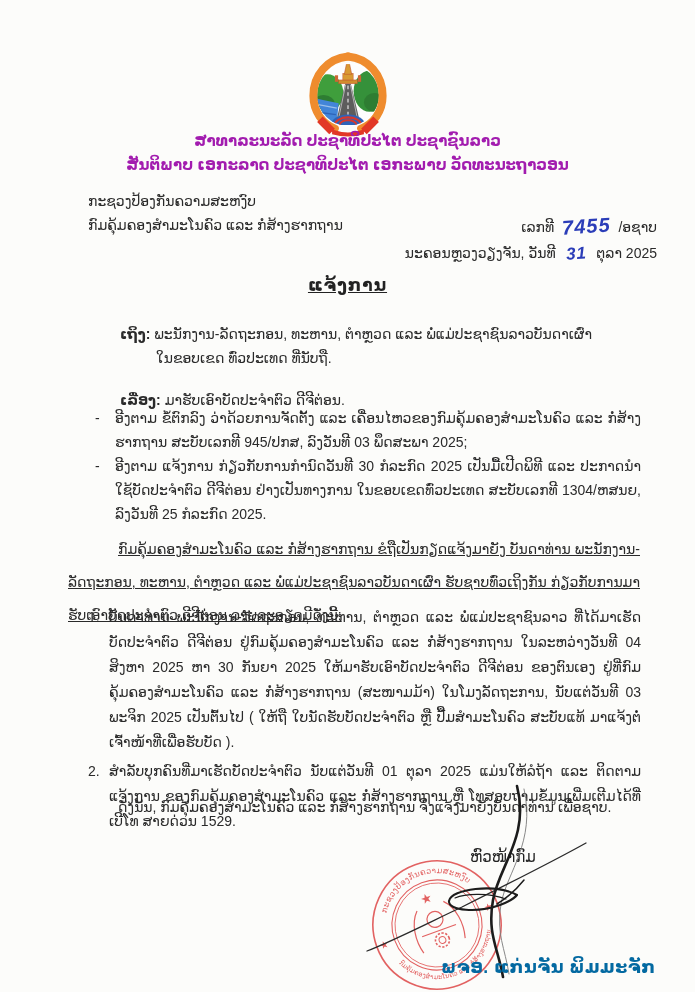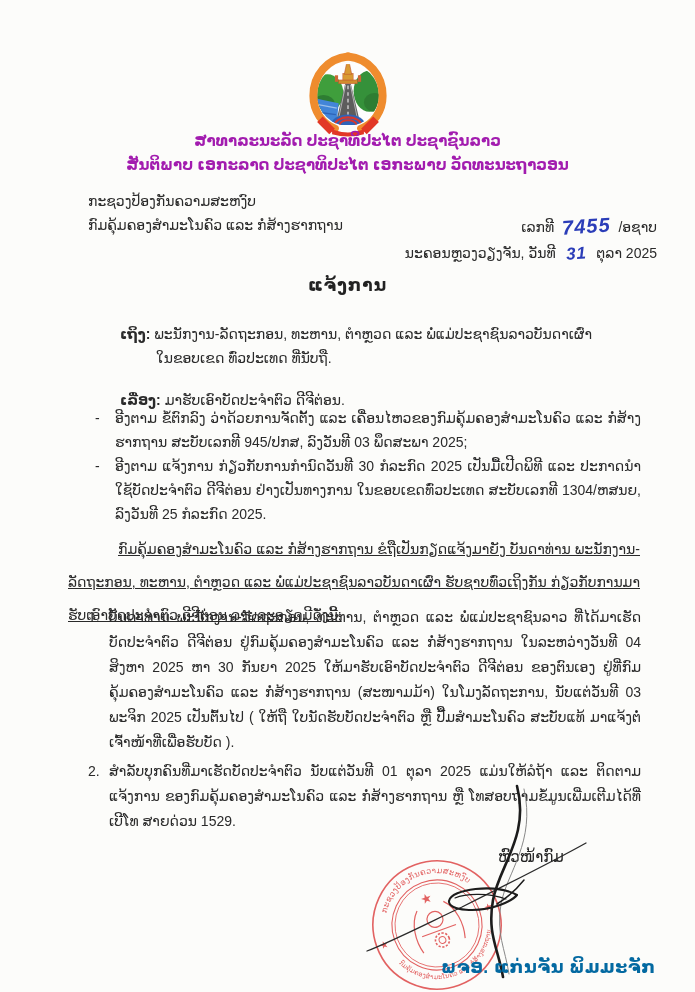--- a/index.html
+++ b/index.html
@@ -15,36 +15,36 @@
   .hdr2{top:153px;}
   .emblem{position:absolute;top:50px;left:50%;transform:translateX(-50%);}
   .issuer{position:absolute;left:88px;top:189px;line-height:24px;font-size:14px;}
   .refblock{position:absolute;right:38px;top:212px;text-align:right;line-height:26px;font-size:14px;}
   .hand{
     color:#2b3db8;font-style:italic;font-weight:bold;
     font-size:20px;letter-spacing:1px;display:inline-block;
     transform:rotate(-4deg) translateY(1px);padding:0 4px;
   }
   .hand.day{font-size:17px;padding:0 6px;}
-  .doc-title{top:274px;font-weight:bold;font-size:17px;letter-spacing:1px;color:#222;}
+  .doc-title{top:274px;font-weight:bold;font-size:17px;letter-spacing:1px;color:#222;text-decoration:underline;}
   .toblock{position:absolute;left:120px;top:322px;width:478px;}
   .hang{padding-left:36px;text-indent:-36px;}
   .lbl{font-weight:bold;}
   .subject{margin-top:18px;}
   .basis{position:absolute;left:95px;top:406px;width:546px;}
   .b-item{display:flex;}
   .b-item .dash{width:20px;flex:0 0 20px;}
   .b-item .b-text{flex:1;text-align:justify;}
   .intro{position:absolute;left:68px;top:533px;width:572px;text-indent:50px;text-align:justify;line-height:33px;text-decoration:underline;}
   .numlist{position:absolute;left:88px;top:605px;width:553px;}
   .n-item{display:flex;margin-bottom:4px;}
   .n-item .num{width:21px;flex:0 0 21px;}
   .n-item .n-text{flex:1;text-align:justify;line-height:25px;}
   .closing{position:absolute;left:68px;top:795px;width:572px;text-indent:50px;}
-  .sig-label{position:absolute;left:498px;top:845px;font-size:15px;color:#222;}
+  .sig-label{position:absolute;left:470px;top:845px;font-size:15px;color:#222;}
   .stamp{position:absolute;left:367px;top:855px;opacity:0.92;}
   .signature{position:absolute;left:280px;top:770px;}
   .sig-name{
     position:absolute;left:441px;top:955px;
     color:#0369a1;font-weight:bold;font-size:17.5px;letter-spacing:0.5px;
     white-space:nowrap;
   }
 </style>
 </head>
 <body>
@@ -140,20 +140,21 @@
     <div class="n-item">
       <span class="num">1.</span>
       <span class="n-text">ບັນດາທ່ານ ພະນັກງານ-ລັດຖະກອນ, ທະຫານ, ຕຳຫຼວດ ແລະ ພໍ່ແມ່ປະຊາຊົນລາວ ທີ່ໄດ້ມາເຮັດບັດປະຈຳຕົວ ດີຈີຕ່ອນ ຢູ່ກົມຄຸ້ມຄອງສຳມະໂນຄົວ ແລະ ກໍ່ສ້າງຮາກຖານ ໃນລະຫວ່າງວັນທີ 04 ສິງຫາ 2025 ຫາ 30 ກັນຍາ 2025 ໃຫ້ມາຮັບເອົາບັດປະຈຳຕົວ ດີຈີຕ່ອນ ຂອງຕົນເອງ ຢູ່ທີ່ກົມຄຸ້ມຄອງສຳມະໂນຄົວ ແລະ ກໍ່ສ້າງຮາກຖານ (ສະໜາມມ້າ) ໃນໂມງລັດຖະການ, ນັບແຕ່ວັນທີ 03 ພະຈິກ 2025 ເປັນຕົ້ນໄປ ( ໃຫ້ຖື ໃບນັດຮັບບັດປະຈຳຕົວ ຫຼື ປື້ມສຳມະໂນຄົວ ສະບັບແທ້ ມາແຈ້ງຕໍ່ເຈົ້າໜ້າທີ່ເພື່ອຮັບບັດ ).</span>
     </div>
     <div class="n-item">
       <span class="num">2.</span>
       <span class="n-text">ສຳລັບບຸກຄົນທີ່ມາເຮັດບັດປະຈຳຕົວ ນັບແຕ່ວັນທີ 01 ຕຸລາ 2025 ແມ່ນໃຫ້ລໍຖ້າ ແລະ ຕິດຕາມແຈ້ງການ ຂອງກົມຄຸ້ມຄອງສຳມະໂນຄົວ ແລະ ກໍ່ສ້າງຮາກຖານ ຫຼື ໂທສອບຖາມຂໍ້ມູນເພີ່ມເຕີມໄດ້ທີ່ ເບີໂທ ສາຍດ່ວນ 1529.</span>
     </div>
   </div>
 
+  <div class="closing">ດັ່ງນັ້ນ, ກົມຄຸ້ມຄອງສຳມະໂນຄົວ ແລະ ກໍ່ສ້າງຮາກຖານ ຈຶ່ງແຈ້ງມາຍັງບັນດາທ່ານ ເພື່ອຊາບ.</div>
 
   <div class="sig-label">ຫົວໜ້າກົມ</div>
 
   <div class="stamp">
     <svg width="140" height="140" viewBox="0 0 140 140">
       <defs>
         <path id="arcTop" d="M 18,70 A 52,52 0 0 1 122,70"></path>
         <path id="arcBottom" d="M 16,70 A 54,54 0 0 0 124,70"></path>
       </defs>
       <g transform="rotate(-20 70 70)" fill="none" stroke="#e05555">

